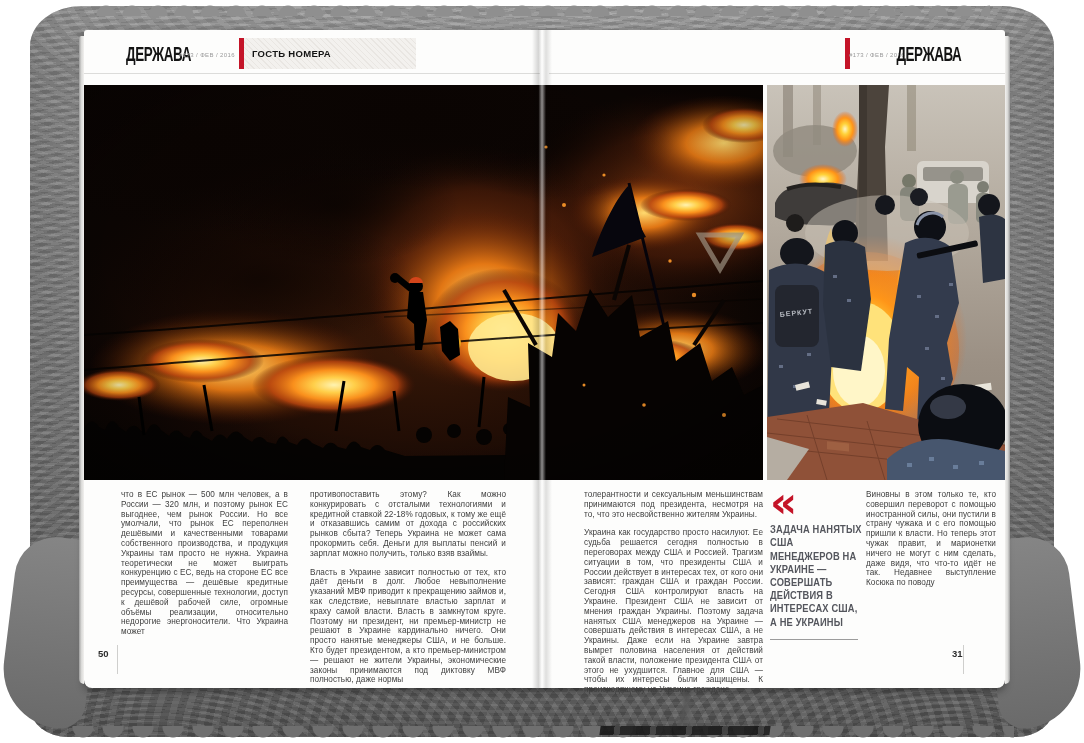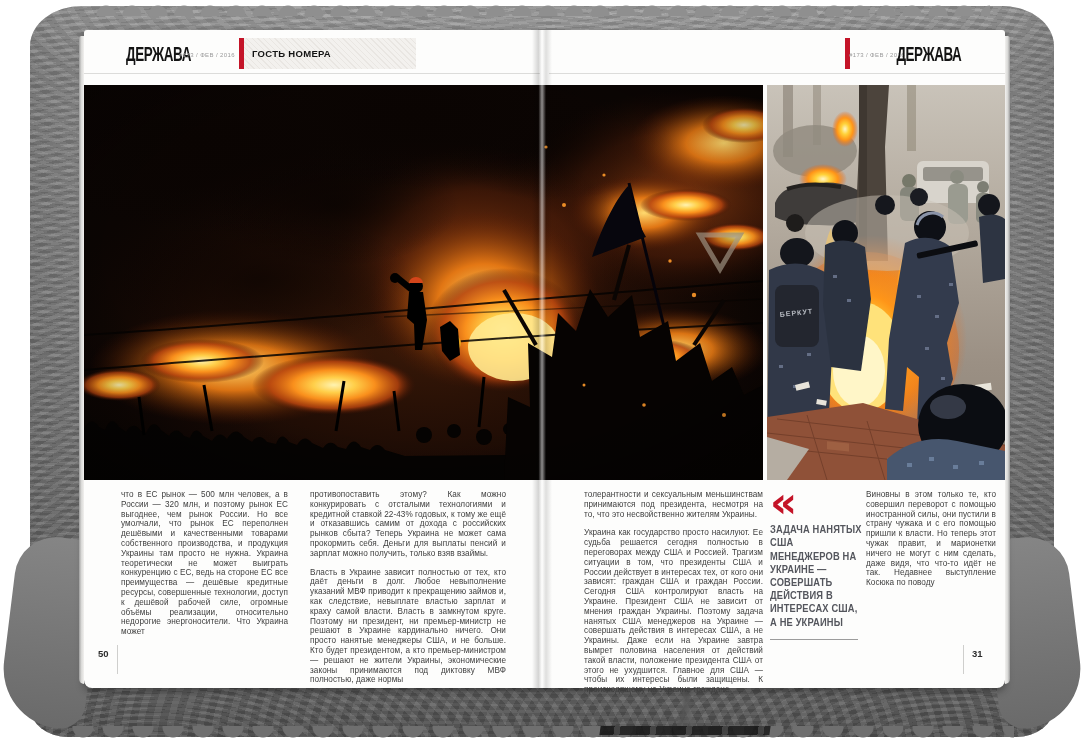--- a/index.html
+++ b/index.html
@@ -76,21 +76,21 @@
   .quote-block{position:absolute;left:686px;top:458px;width:96px;}
   .quote-mark{font-size:42px;line-height:.72;font-weight:bold;color:#c41428;letter-spacing:-3px;
        font-family:"DejaVu Sans",sans-serif;}
   .quote-text{margin-top:5px;width:118px;transform:scaleX(.81);transform-origin:left top;
        font-weight:bold;font-size:11.5px;line-height:13.2px;color:#54565d;letter-spacing:.2px;}
   .quote-rule{width:88px;height:1px;background:#9c9c9c;margin-top:10px;}
 
   
   .pagenum{position:absolute;top:618px;font-weight:bold;font-size:9.5px;color:#2c2c2c;}
   .pn-l{left:14px;}
-  .pn-r{left:888px;text-align:center;}
+  .pn-r{left:868px;text-align:center;}
   .pn-divider{position:absolute;top:615px;width:1px;height:29px;background:#cfcfcd;}
   .div-l{left:33px;}
   .div-r{left:879px;}
 </style>
 </head>
 <body>
 
 <div class="canvas">
 
   <div class="frame">
@@ -360,21 +360,21 @@
         </g>
       </svg>
     </div>
 
     <div class="gutter"></div>
 
     <div class="col c1">
       <p>что в ЕС рынок — 500 млн человек, а в России — 320 млн, и поэтому рынок ЕС выгоднее, чем рынок России. Но все умолчали, что рынок ЕС переполнен дешёвыми и качественными товарами собственного производства, и продукция Украины там просто не нужна. Украина теоретически не может выиграть конкуренцию с ЕС, ведь на стороне ЕС все преимущества — дешёвые кредитные ресурсы, совершенные технологии, доступ к дешёвой рабочей силе, огромные объёмы реализации, относительно недорогие энергоносители. Что Украина может</p>
     </div>
     <div class="col c2">
-      <p>противопоставить этому? Как можно конкурировать с отсталыми технологиями и кредитной ставкой 22-43% годовых, к тому же ещё и отказавшись самим от дохода с российских рынков сбыта? Теперь Украина не может сама прокормить себя. Деньги для выплаты пенсий и зарплат можно получить, только взяв взаймы.</p>
+      <p>противопоставить этому? Как можно конкурировать с отсталыми технологиями и кредитной ставкой 22-18% годовых, к тому же ещё и отказавшись самим от дохода с российских рынков сбыта? Теперь Украина не может сама прокормить себя. Деньги для выплаты пенсий и зарплат можно получить, только взяв взаймы.</p>
       <p>Власть в Украине зависит полностью от тех, кто даёт деньги в долг. Любое невыполнение указаний МВФ приводит к прекращению займов и, как следствие, невыплате властью зарплат и краху самой власти. Власть в замкнутом круге. Поэтому ни президент, ни премьер-министр не решают в Украине кардинально ничего. Они просто нанятые менеджеры США, и не больше. Кто будет президентом, а кто премьер-министром — решают не жители Украины, экономические законы принимаются под диктовку МВФ полностью, даже нормы</p>
     </div>
     <div class="col c3">
       <p>толерантности и сексуальным меньшинствам принимаются под президента, несмотря на то, что это несвойственно жителям Украины.</p>
       <p>Украина как государство просто насилуют. Ее судьба решается сегодня полностью в переговорах между США и Россией. Трагизм ситуации в том, что президенты США и России действует в интересах тех, от кого они зависят: граждан США и граждан России. Сегодня США контролируют власть на Украине. Президент США не зависит от мнения граждан Украины. Поэтому задача нанятых США менеджеров на Украине — совершать действия в интересах США, а не Украины. Даже если на Украине завтра вымрет половина населения от действий такой власти, положение президента США от этого не ухудшится. Главное для США — чтобы их интересы были защищены. К происходящему на Украине граждане</p>
     </div>
 
     <div class="quote-block">
       <div class="quote-mark">«</div>
       <div class="quote-text">ЗАДАЧА НАНЯТЫХ США МЕНЕДЖЕРОВ НА УКРАИНЕ — СОВЕРШАТЬ ДЕЙСТВИЯ В ИНТЕРЕСАХ США, А НЕ УКРАИНЫ</div>

